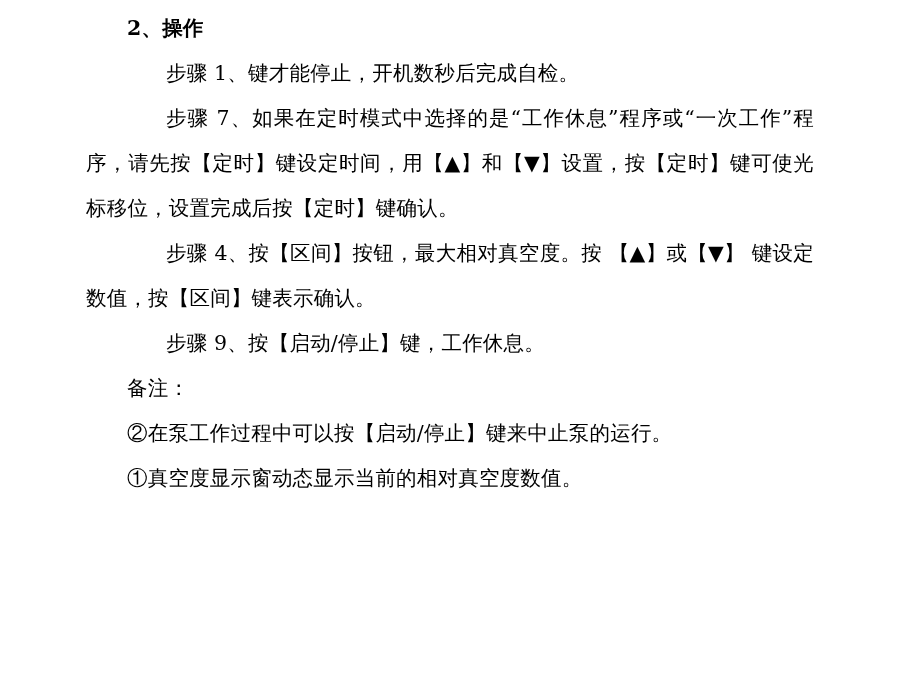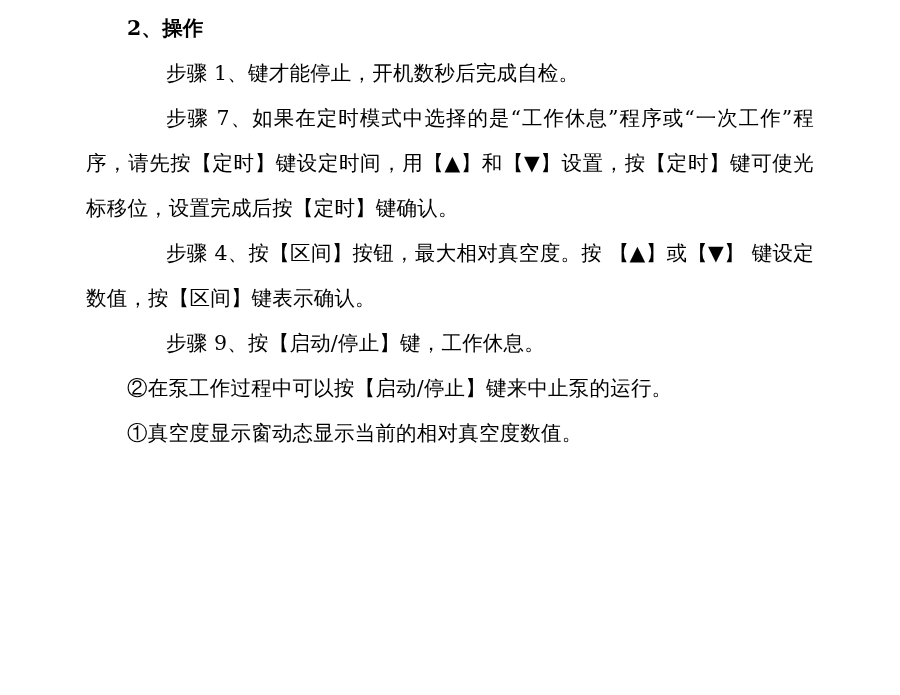--- a/index.html
+++ b/index.html
@@ -59,19 +59,20 @@
     <p class="para hang"><span class="bold">步骤 1、</span><span>键才能停止，开机数秒后完成自检。</span></p>
 
     <p class="para hang"><span class="bold">步骤 7、</span><span>如果在定时模式中选择的是“工作休息”程序或“一次工作”程序，请先按【定时】键设定时间，用【▲】和【▼】设置，按【定时】键可使光标移位，设置完成后按【定时】键确认。</span></p>
 
     <p class="para hang"><span class="bold">步骤 4、</span><span>按【区间】按钮，最大相对真空度。按 【▲】或【▼】 键设定数值，按【区间】键表示确认。</span></p>
 
 
 
     <p class="para hang"><span class="bold">步骤 9、</span><span>按【启动/停止】键，工作休息。</span></p>
 
+    <p class="para hang"><span>备注：</span></p>
 
     <p class="para hang"><span>②在泵工作过程中可以按【启动/停止】键来中止泵的运行。</span></p>
 
     <p class="para hang"><span>①真空度显示窗动态显示当前的相对真空度数值。</span></p>
 
   </div>
 </div>
 
 </body></html>

